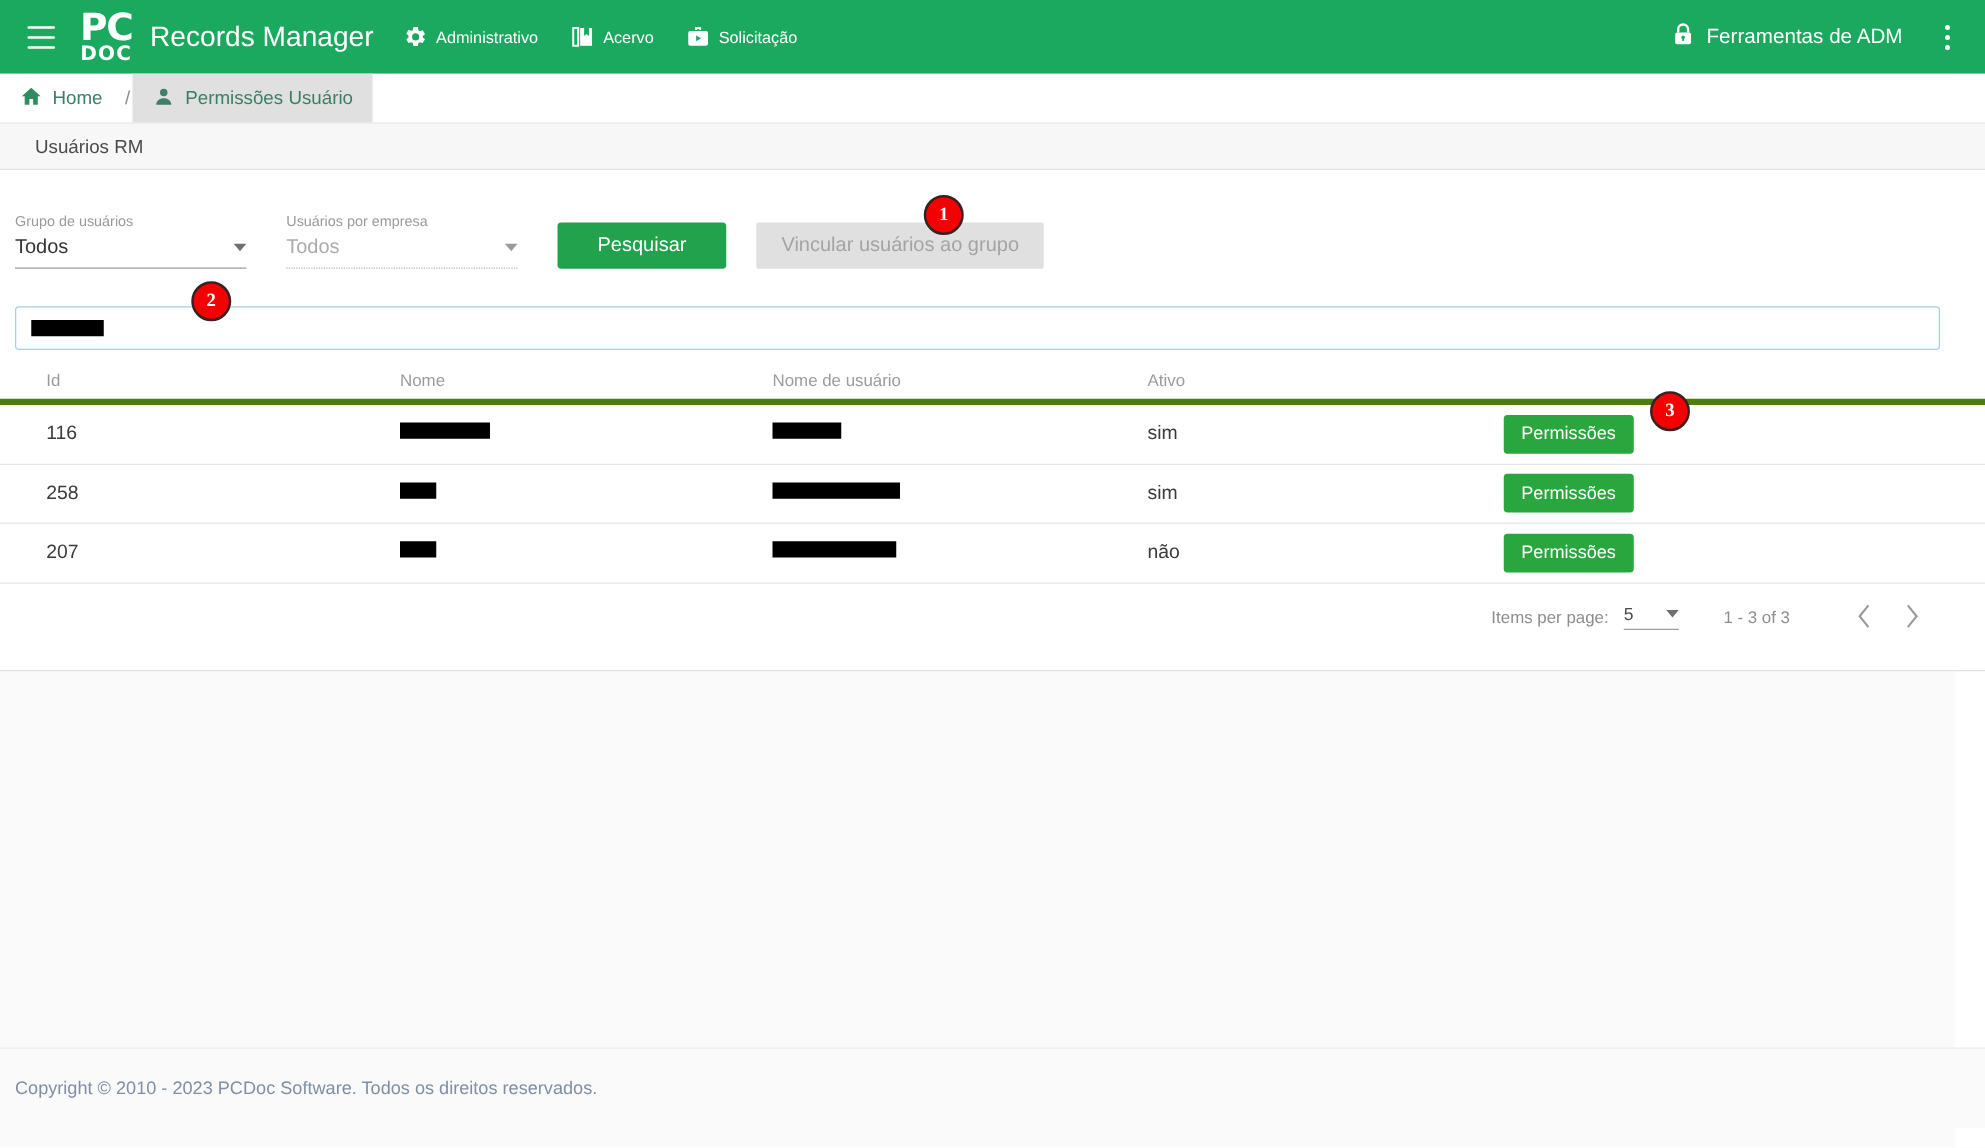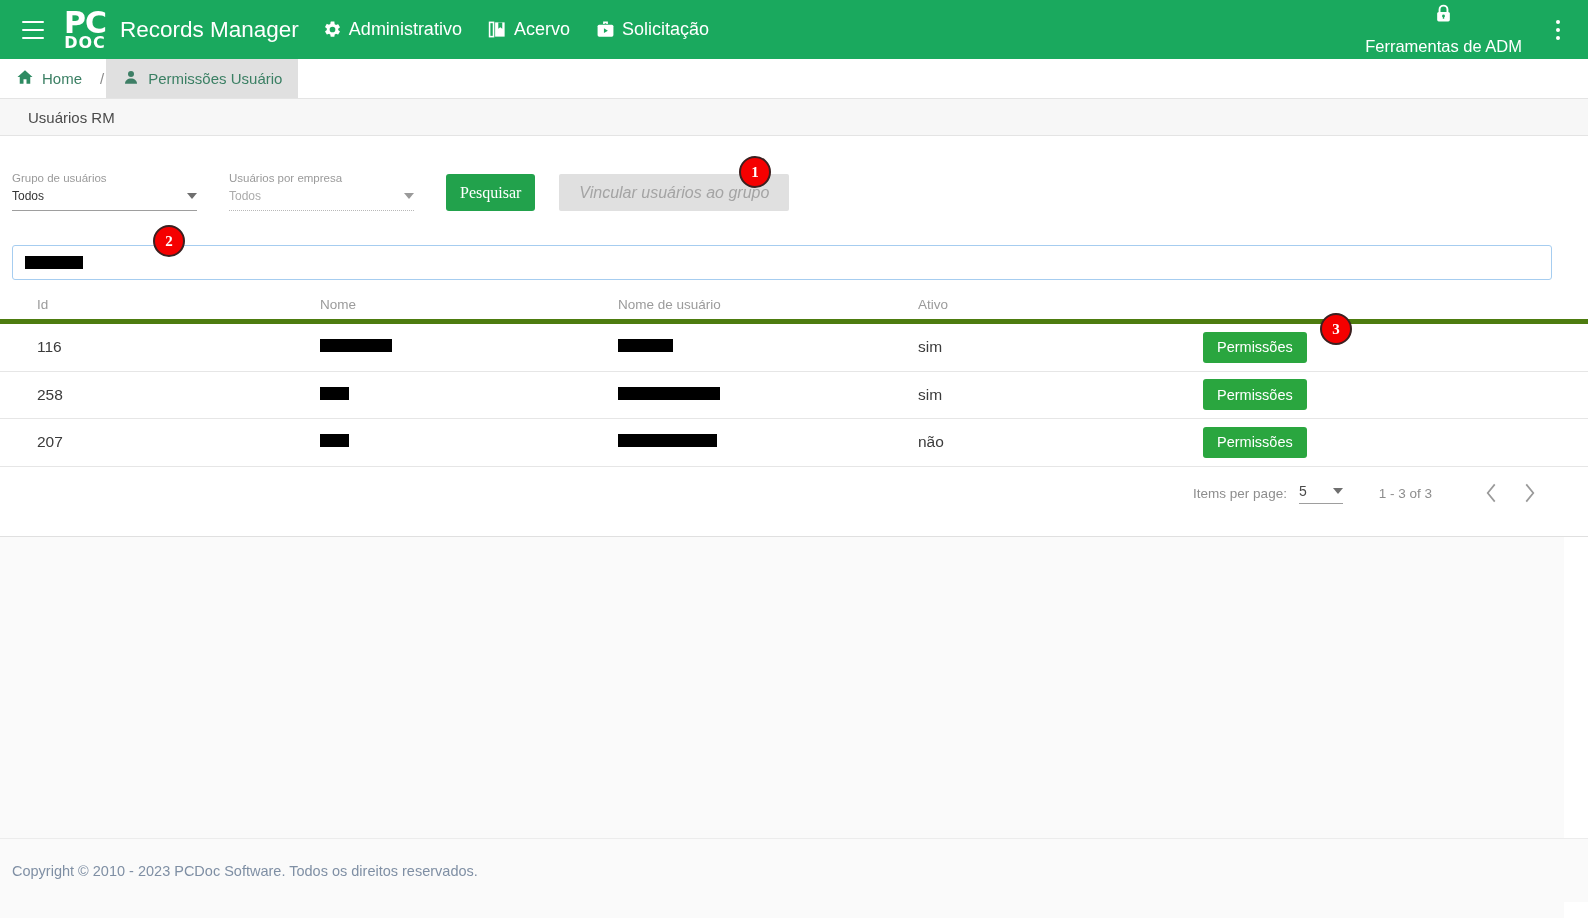--- a/index.html
+++ b/index.html
@@ -27,26 +27,26 @@
   .hamburger i { display: block; width: 22px; height: 2px; background: #fff; margin: 3px 0; border-radius: 1px; }
 
   .logo { display: flex; flex-direction: column; align-items: center; line-height: 1; margin-right: 14px; cursor: pointer; }
   .logo .pc { font-size: 30px; font-weight: bold; color: #fff; letter-spacing: -1px; font-family: "DejaVu Sans", sans-serif; }
   .logo .doc { font-size: 16px; font-weight: bold; color: #fff; letter-spacing: 1px; margin-top: -3px; font-family: "DejaVu Sans", sans-serif; }
 
   .app-title { color: #fff; font-size: 22.5px; margin-right: 24px; white-space: nowrap; }
 
   .navitem {
     display: flex; align-items: center; gap: 7px;
-    color: #fff; font-size: 18px; margin-right: 26px; white-space: nowrap; cursor: pointer;
+    color: #fff; font-size: 13px; margin-right: 26px; white-space: nowrap; cursor: pointer;
   }
   .navitem svg { display: block; }
 
   .nav-spacer { flex: 1; }
-  .admtools { display: flex; align-items: center; gap: 9px; color: #fff; font-size: 16.5px; cursor: pointer; flex-direction: column; }
+  .admtools { display: flex; align-items: center; gap: 9px; color: #fff; font-size: 16.5px; cursor: pointer; }
   .kebab { width: 28px; height: 34px; margin-left: 22px; display: flex; flex-direction: column; align-items: center; justify-content: center; cursor: pointer; }
   .kebab i { width: 4px; height: 4px; background: #fff; border-radius: 50%; margin: 2px 0; display: block; }
 
   
   .crumbbar {
     position: absolute; left: 0; top: 59px; width: 1588px; height: 40px;
     background: #ffffff; border-bottom: 1px solid #e4e4e4;
     display: flex; align-items: stretch;
   }
   .crumb {
@@ -68,39 +68,38 @@
   .card {
     position: absolute; left: 0; top: 136px; width: 1588px; height: 401px;
     background: #ffffff; border-bottom: 1px solid #e0e0e0;
   }
 
   
   .filters { position: absolute; left: 12px; top: 36px; display: flex; align-items: flex-end; }
   .field { width: 185px; margin-right: 32px; position: relative; }
   .field .flabel { font-size: 11.5px; color: #9a9a9a; margin-bottom: 5px; }
   .field .fvalue {
-    font-size: 12px; color: #343434; padding-bottom: 7px;
+    font-size: 16px; color: #343434; padding-bottom: 7px;
     display: flex; align-items: center; justify-content: space-between;
     border-bottom: 1px solid #9e9e9e; cursor: pointer;
   }
   .field.disabled .fvalue { color: #ababab; border-bottom: none; }
   .field.disabled .fvalue-wrap { border-bottom: 1px dotted #b8b8b8; }
   .caret { width: 0; height: 0; border-left: 5px solid transparent; border-right: 5px solid transparent; border-top: 6px solid #6f6f6f; }
   .field.disabled .caret { border-top-color: #9a9a9a; }
 
   .btn-green {
     background: #22a24c; color: #fff; border: none; border-radius: 3px;
-    font-size: 16px; padding: 0 14px; height: 37px; cursor: pointer;
-    font-family: Liberation Serif, serif; margin-right: 24px;
+    font-size: 16px; padding: 0 32px; height: 37px; cursor: pointer;
+    font-family: Liberation Sans, sans-serif; margin-right: 24px;
   }
   .btn-disabled {
     background: #e0e0e0; color: #a4a4a4; border: none; border-radius: 2px;
     font-size: 16px; padding: 0 20px; height: 37px; cursor: default;
     font-family: "Liberation Sans", sans-serif;
-    font-style: italic;
   }
 
   
   .searchbox {
     position: absolute; left: 12px; top: 109px; width: 1540px; height: 35px;
     border: 1px solid #a6cdf0; border-radius: 3px; background: #fff;
     display: flex; align-items: center; padding: 0 12px;
   }
   .redact { background: #000; display: inline-block; height: 13px; }
 

